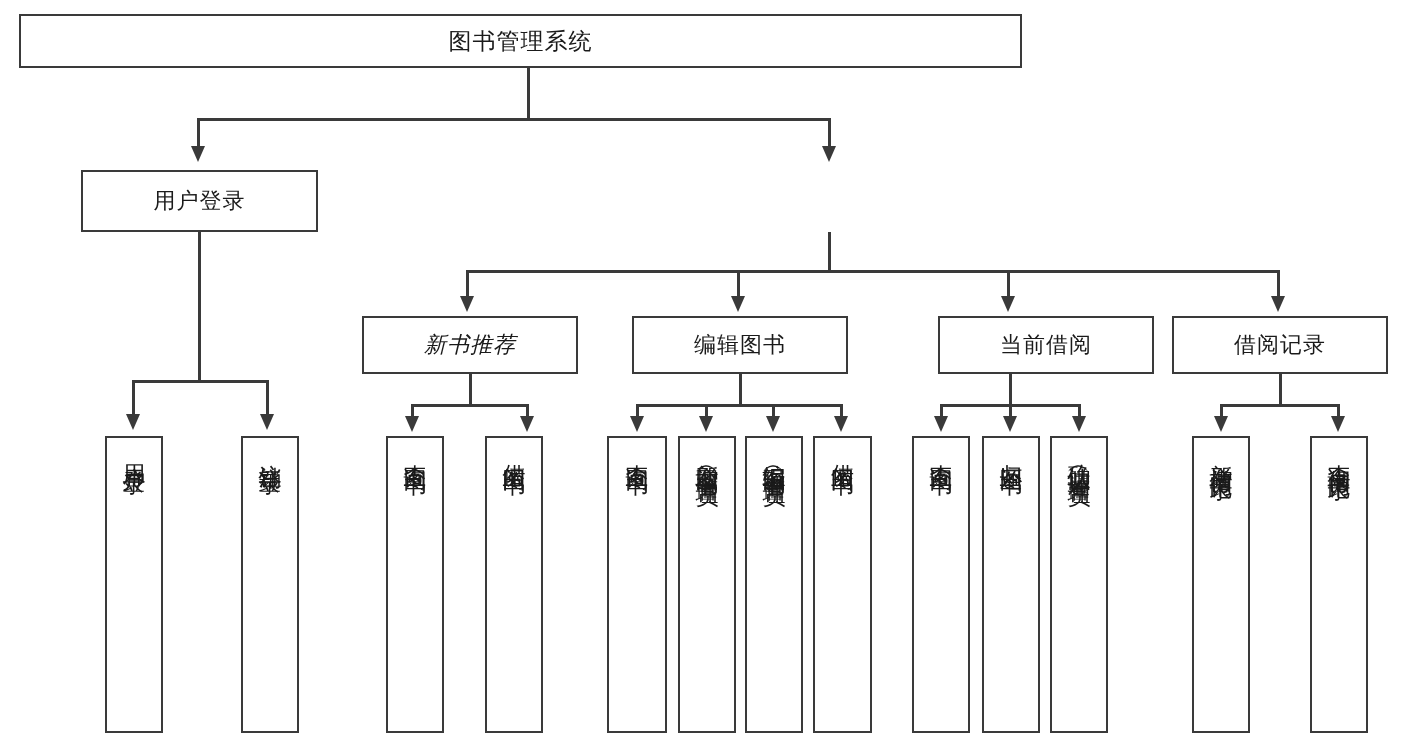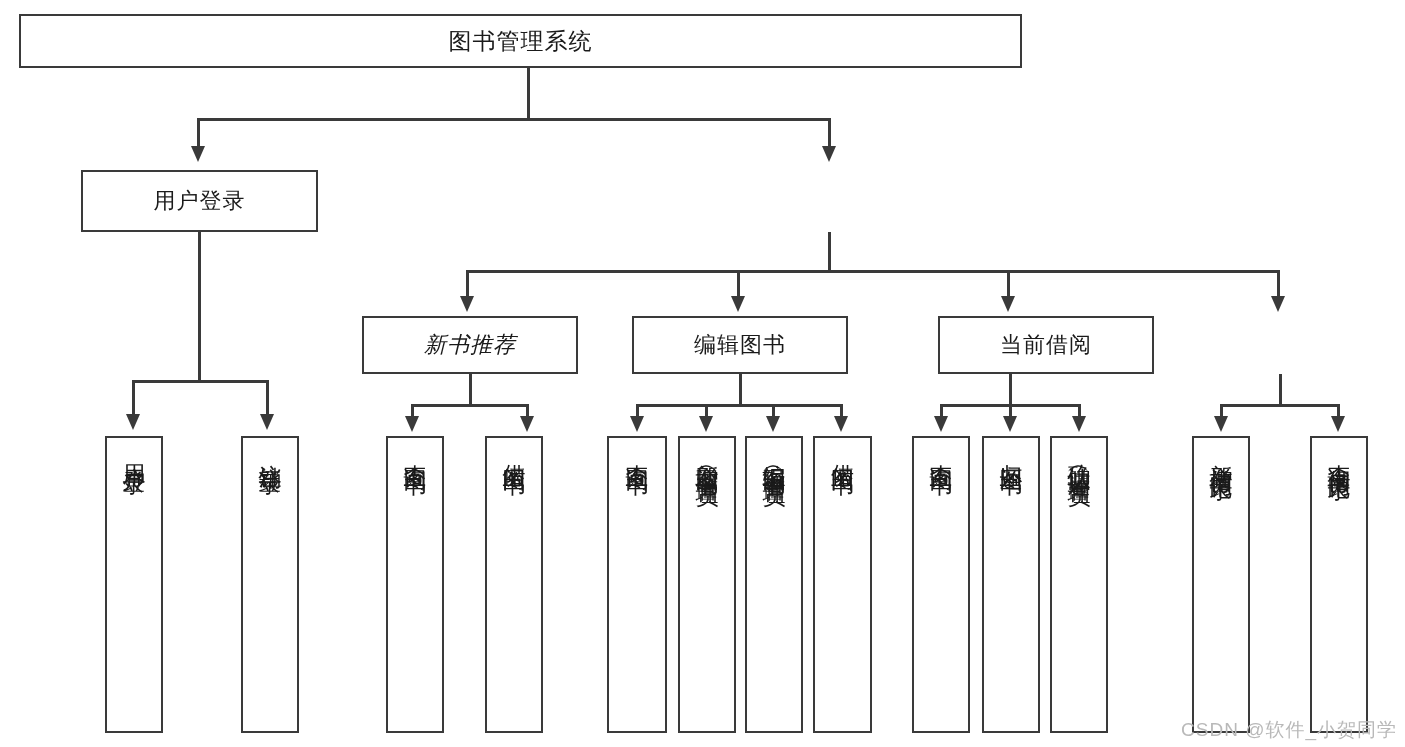--- a/index.html
+++ b/index.html
@@ -131,20 +131,23 @@
   <div class="arrow" style="left:1271px; top:296px;"></div>
 
   <div class="node h" style="left:362px; top:316px; width:216px; height:58px;font-style:italic;">
     <span class="label">新书推荐</span>
   </div>
   <div class="node h" style="left:632px; top:316px; width:216px; height:58px;">
     <span class="label">编辑图书</span>
   </div>
   <div class="node h" style="left:902px; top:316px; width:216px; height:58px;margin-left:36px;">
     <span class="label">当前借阅</span>
+  </div>
+  <div class="node h" style="left:1172px; top:316px; width:216px; height:58px;">
+    <span class="label">借阅记录</span>
   </div>
 
   <div class="edge vline" style="left:469px; top:374px; width:3px; height:32px;"></div>
   <div class="edge hline" style="left:411px; top:404px; width:118px; height:3px;"></div>
   <div class="edge vline" style="left:411px; top:404px; width:3px; height:14px;"></div>
   <div class="arrow" style="left:405px; top:416px;"></div>
   <div class="edge vline" style="left:526px; top:404px; width:3px; height:14px;"></div>
   <div class="arrow" style="left:520px; top:416px;"></div>
 
   <div class="edge vline" style="left:739px; top:374px; width:3px; height:32px;"></div>
@@ -211,15 +214,14 @@
     <span class="label">确认归还（管理员）</span>
   </div>
 
   <div class="node v" style="left:1192px; top:436px; width:58px; height:297px;">
     <span class="label">新增借阅记录</span>
   </div>
   <div class="node v" style="left:1310px; top:436px; width:58px; height:297px;">
     <span class="label">查询借阅记录</span>
   </div>
 
-  <div id="watermark">CSDN @软件_小贺同学</div>
 
 </div>
 
 </body></html>

